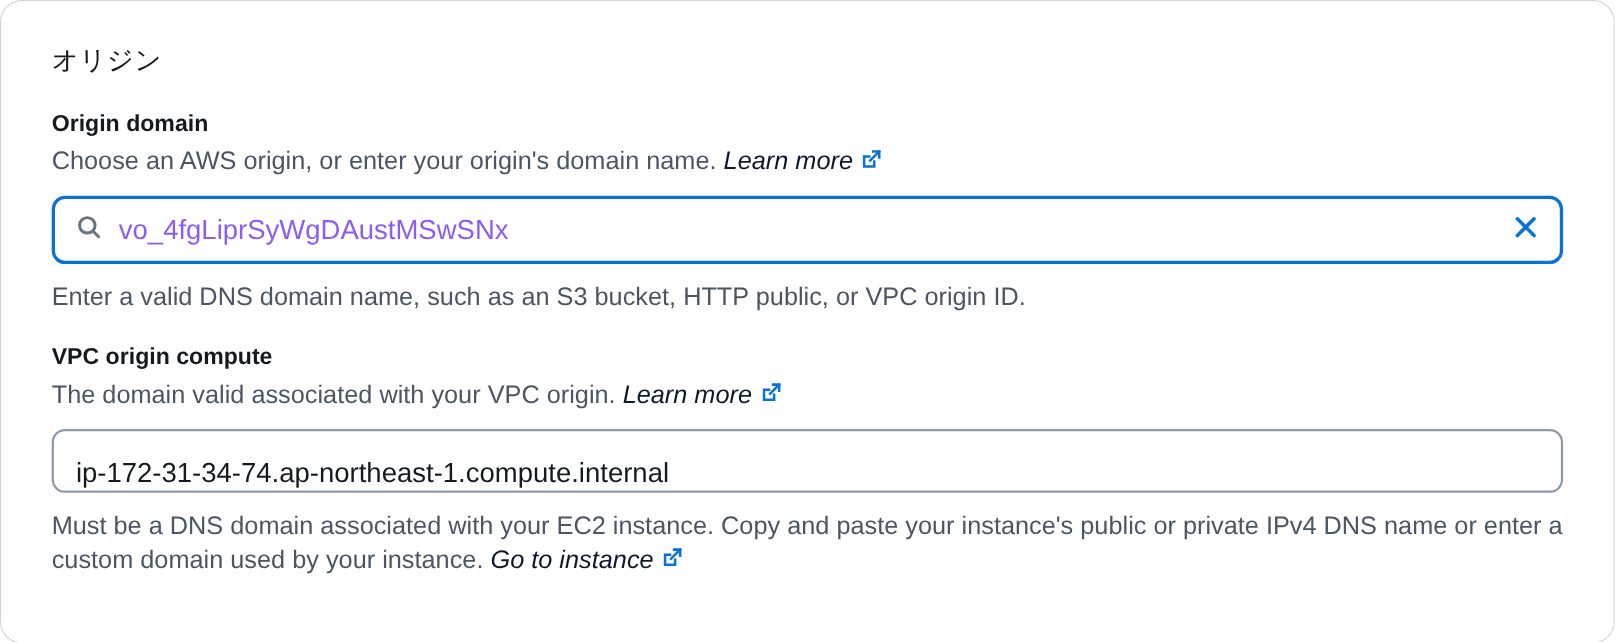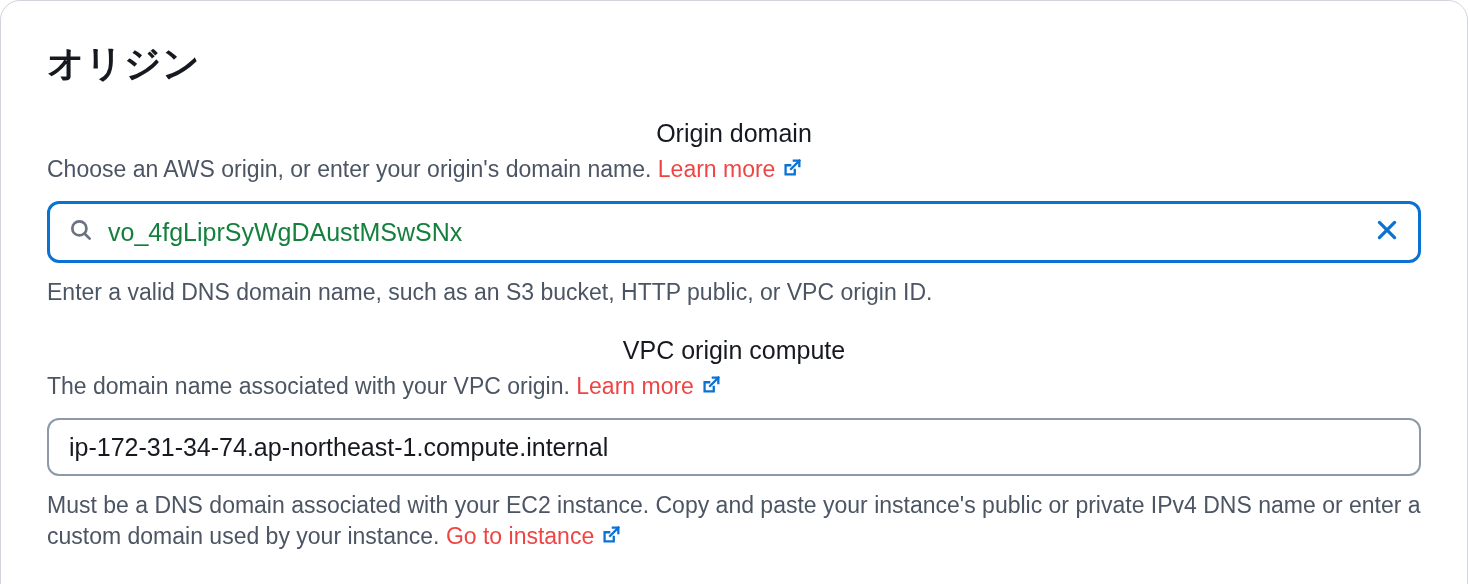--- a/index.html
+++ b/index.html
@@ -12,44 +12,44 @@
   }
   .panel {
     width: 1468px;
     min-height: 584px;
     border: 1px solid #d1d5db;
     border-radius: 20px;
     padding: 38px 46px 30px 46px;
     background: #ffffff;
   }
   .section-title {
-    font-size: 37px;
-    font-weight: 700;
+    font-size: 24px;
+    font-weight: 400;
     margin: 0 0 30px 0;
     letter-spacing: 0.5px;
   }
   .field-block {
     margin-bottom: 28px;
   }
   .field-label {
-    font-size: 25px;
-    font-weight: 400;
+    font-size: 21px;
+    font-weight: 700;
     margin: 0 0 6px 0;
-    text-align: center;
   }
   .field-hint {
     font-size: 23px;
     color: #4b5563;
     margin: 0 0 14px 0;
     line-height: 1.35;
   }
   .link {
-    color: #ef4444;
+    color: #0f172a;
     text-decoration: none;
     font-weight: 400;
+    font-style: italic;
   }
   .link .ext-icon {
     margin-left: 6px;
     vertical-align: -2px;
   }
   .search-wrap {
     position: relative;
     display: flex;
     align-items: center;
     width: 100%;
@@ -72,32 +72,32 @@
     top: 50%;
     transform: translateY(-50%);
     color: #0972d3;
     cursor: pointer;
   }
   .search-input {
     width: 100%;
     border: none;
     outline: none;
     font-size: 25px;
-    color: #15803d;
+    color: #8b5cf6;
     background: transparent;
   }
   .plain-input-wrap {
     position: relative;
     display: flex;
-    align-items: flex-start;
+    align-items: flex-end;
     width: 100%;
     border: 2px solid #8d99a8;
     border-radius: 12px;
     height: 58px;
-    padding: 12px 18px;
+    padding: 0 18px;
   }
   .plain-input {
     width: 100%;
     border: none;
     outline: none;
     font-size: 25px;
     color: #16191f;
     background: transparent;
   }
   .field-footer {
@@ -140,21 +140,21 @@
           </svg>
       </span>
     </div>
 
     <div class="field-footer">Enter a valid DNS domain name, such as an S3 bucket, HTTP public, or VPC origin ID.</div>
   </div>
 
   <div class="field-block">
     <div class="field-label">VPC origin compute</div>
     <div class="field-hint">
-      <span>The domain name associated with your VPC origin. </span><a href="#" class="link"><span>Learn more</span><span class="ext-icon"><svg width="22" height="22" viewBox="0 0 24 24" fill="none" stroke="#0972d3" stroke-width="2.5" stroke-linecap="square" stroke-linejoin="miter">
+      <span>The domain valid associated with your VPC origin. </span><a href="#" class="link"><span>Learn more</span><span class="ext-icon"><svg width="22" height="22" viewBox="0 0 24 24" fill="none" stroke="#0972d3" stroke-width="2.5" stroke-linecap="square" stroke-linejoin="miter">
               <path d="M14 4h6v6"></path>
               <path d="M20 4l-9 9"></path>
               <path d="M15 14v5H5V9h5"></path>
             </svg></span></a>
     </div>
 
     <div class="plain-input-wrap">
       <input type="text" class="plain-input" value="ip-172-31-34-74.ap-northeast-1.compute.internal" style="">
     </div>
 

